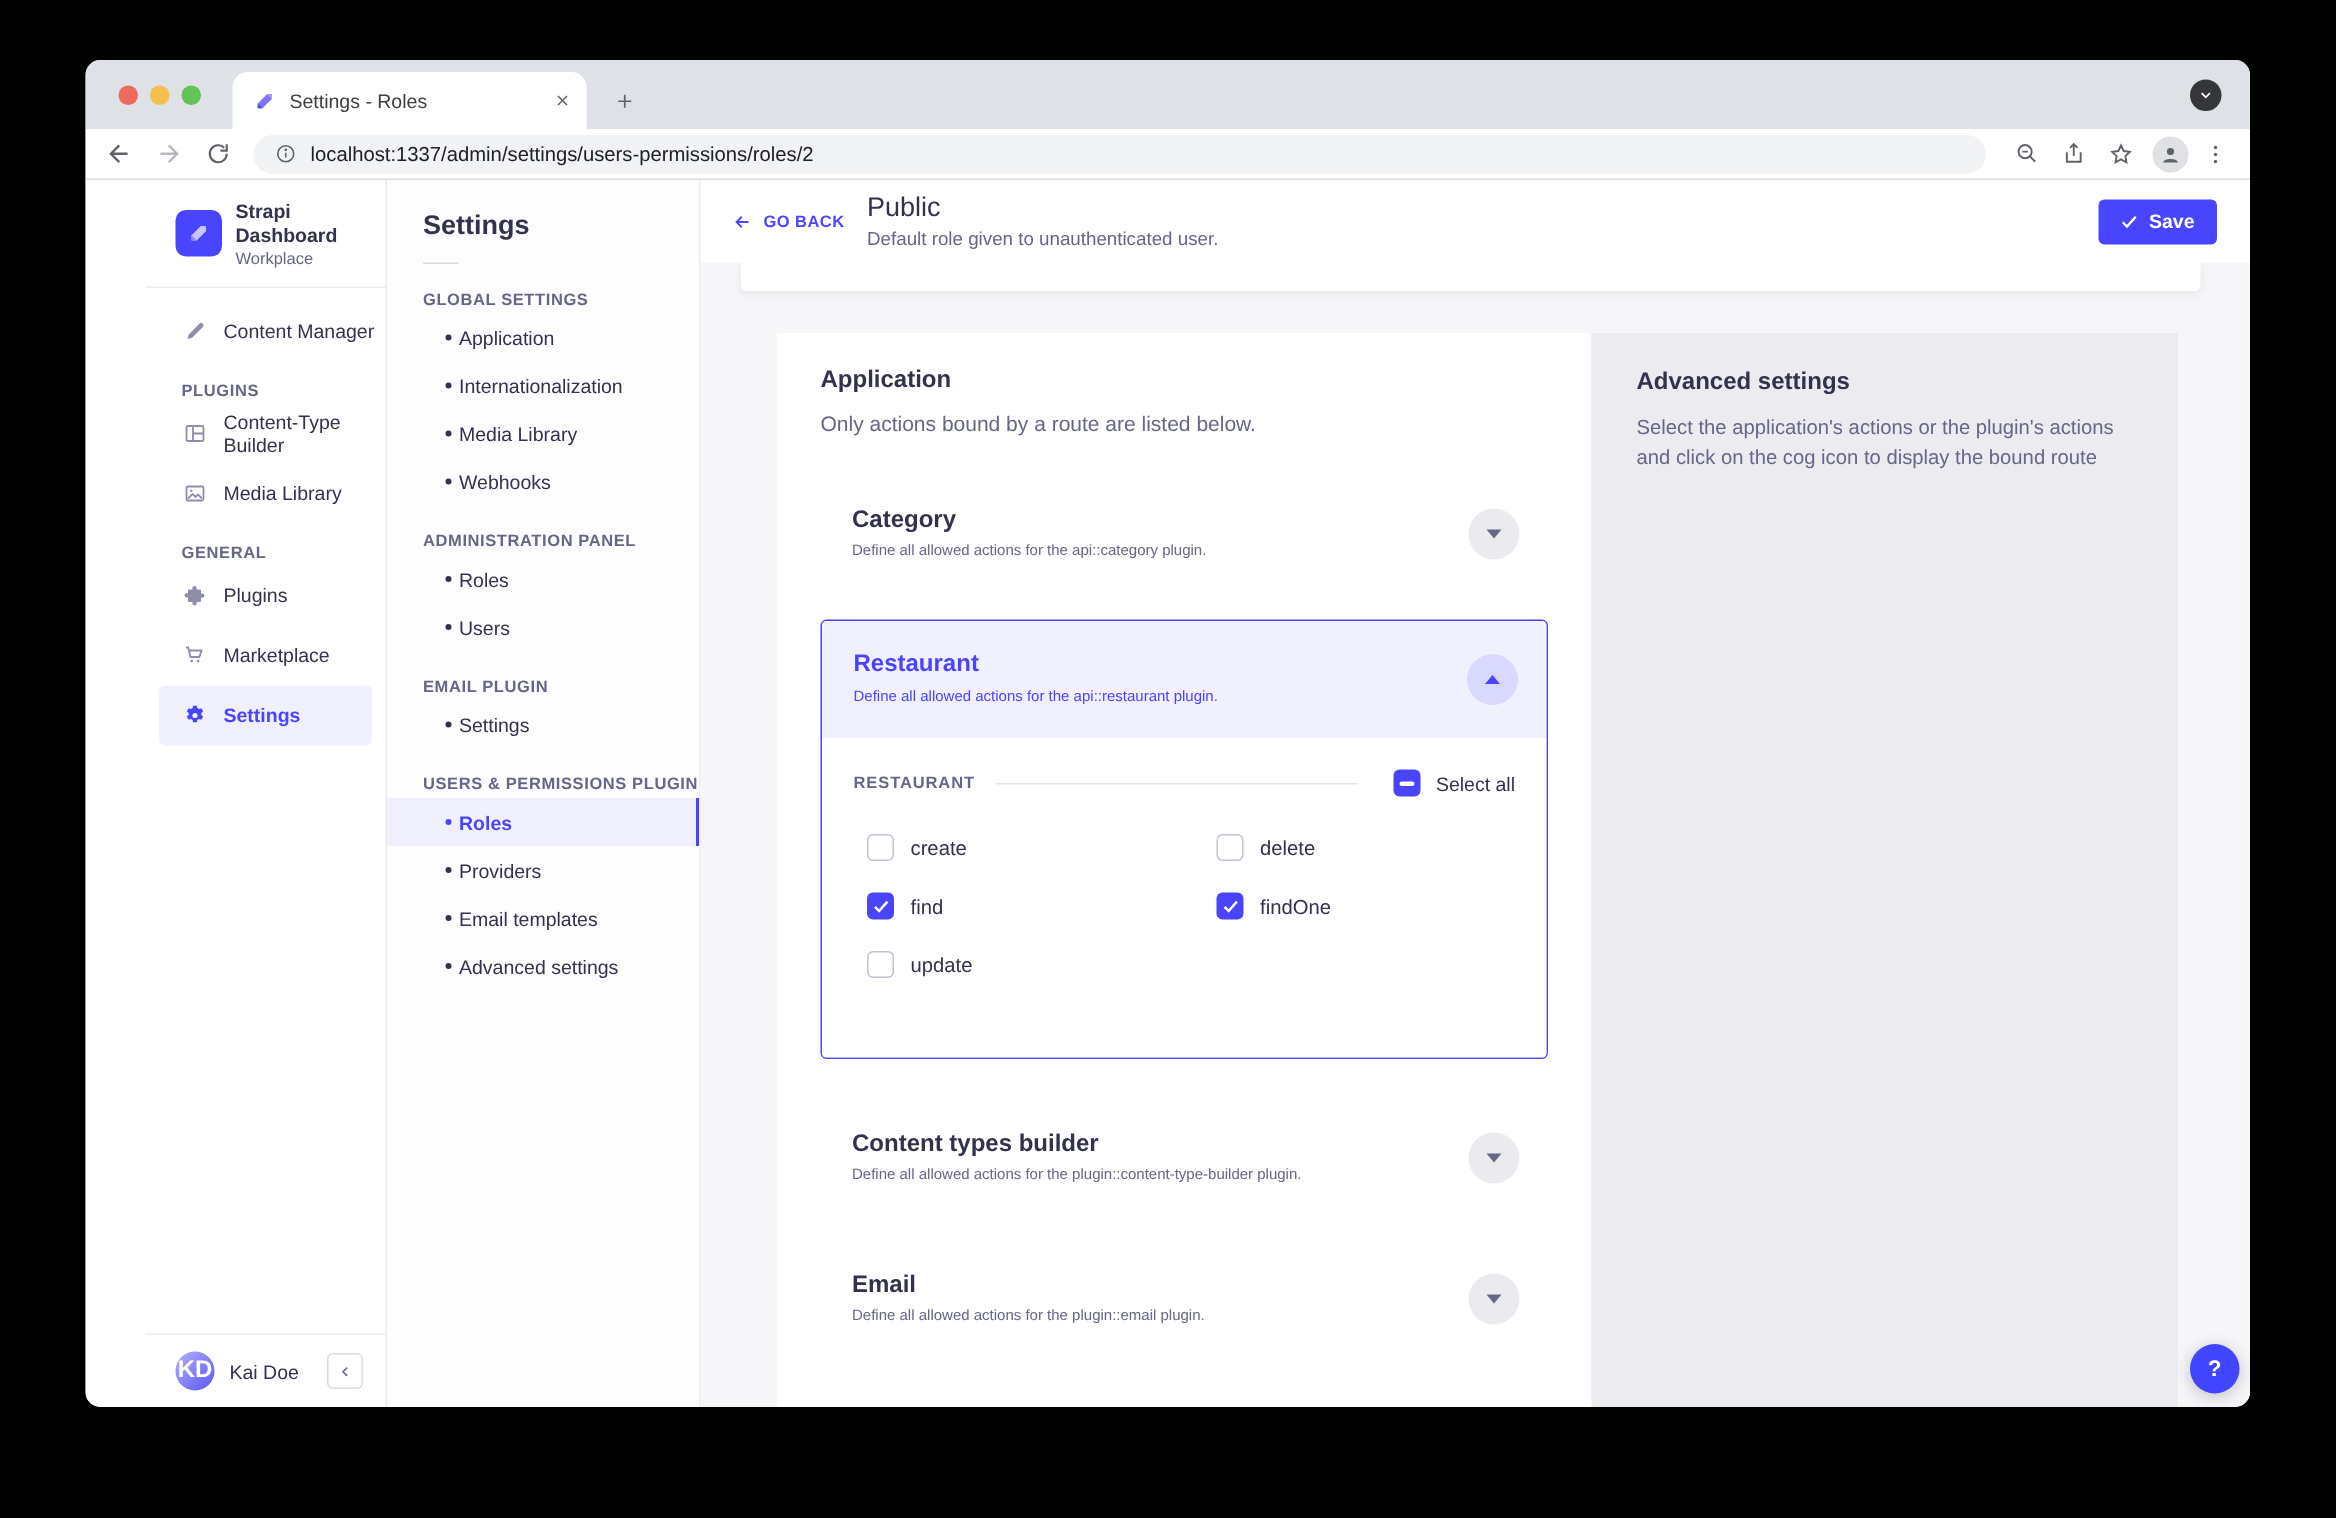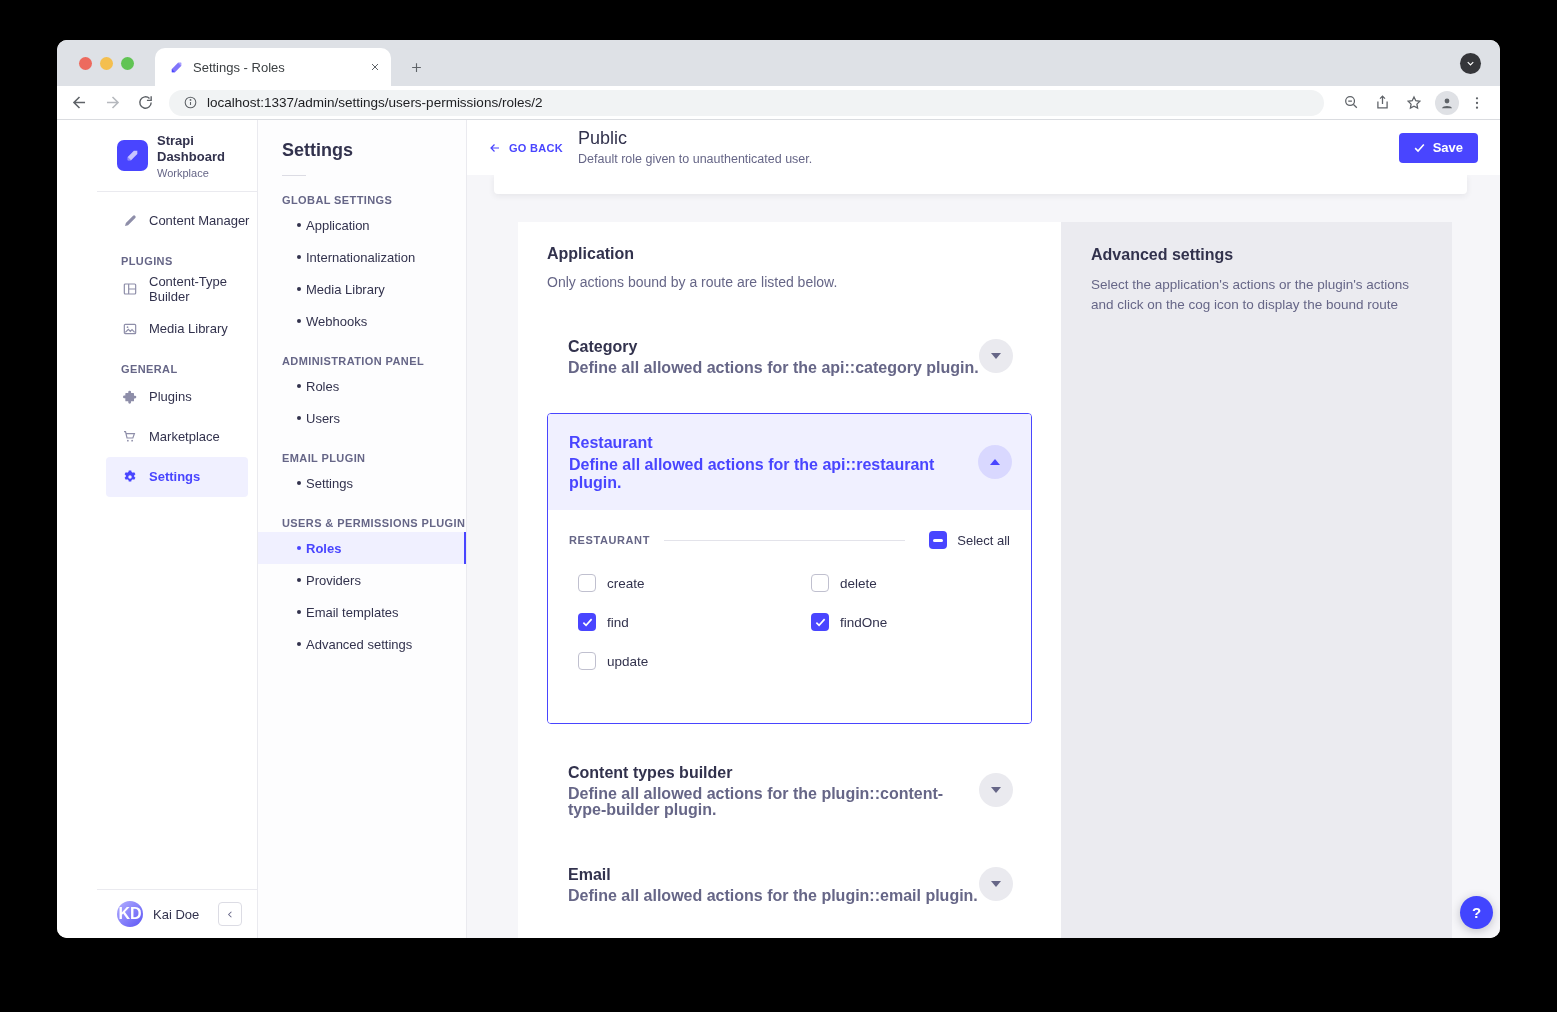--- a/index.html
+++ b/index.html
@@ -64,21 +64,21 @@
   .strip { position:absolute; top:55px; left:27px; width:973px; height:19px; background:#fff; border-radius:0 0 4px 4px; box-shadow:0 2px 6px rgba(33,33,52,.08); z-index:2; }
 
   
   .panels { position:absolute; top:102px; left:51px; width:934px; display:flex; align-items:stretch; }
   .perm-panel { width:543px; background:#fff; padding:23px 29px 60px; flex:none; }
   .adv-panel { width:391px; background:#EBEBF0; padding:24px 30px; }
   .perm-title { font-size:16px; font-weight:600; color:#32324D; }
   .perm-sub { font-size:14px; color:#666687; margin-top:11px; }
   .acc-row { display:flex; align-items:center; justify-content:space-between; height:48px; padding:0 19px 0 21px; cursor:pointer; }
   .acc-name { font-size:16px; font-weight:700; color:#32324D; line-height:19px; }
-  .acc-desc { font-size:16px; color:#666687; margin-top:4px; line-height:16px;font-weight:bold; }
+  .acc-desc { font-size:10px; color:#666687; margin-top:4px; line-height:16px; }
   .toggle { width:34px; height:34px; border-radius:50%; background:#EAEAEF; border:none; display:flex; align-items:center; justify-content:center; flex:none; cursor:pointer; }
   .caret-down { width:0; height:0; border-left:5px solid transparent; border-right:5px solid transparent; border-top:6px solid #666687; }
   .caret-up { width:0; height:0; border-left:5px solid transparent; border-right:5px solid transparent; border-bottom:6px solid #4945FF; }
   .mt26{margin-top:42px}.mt33{margin-top:33px}.mt42{margin-top:42px}.mt46{margin-top:46px}.mt47{margin-top:47px}
 
   .rest-card { border:1px solid #4945FF; border-radius:4px; overflow:hidden; }
   .rest-head { background:#F0F0FF; padding:18px 19px 18px 21px; display:flex; align-items:center; justify-content:space-between; cursor:pointer; }
   .rest-head .acc-name { color:#4945FF; line-height:22px; }
   .rest-head .acc-desc { color:#4945FF; margin-top:2px; line-height:18px; }
   .toggle.open { background:#D9D8FF; }

